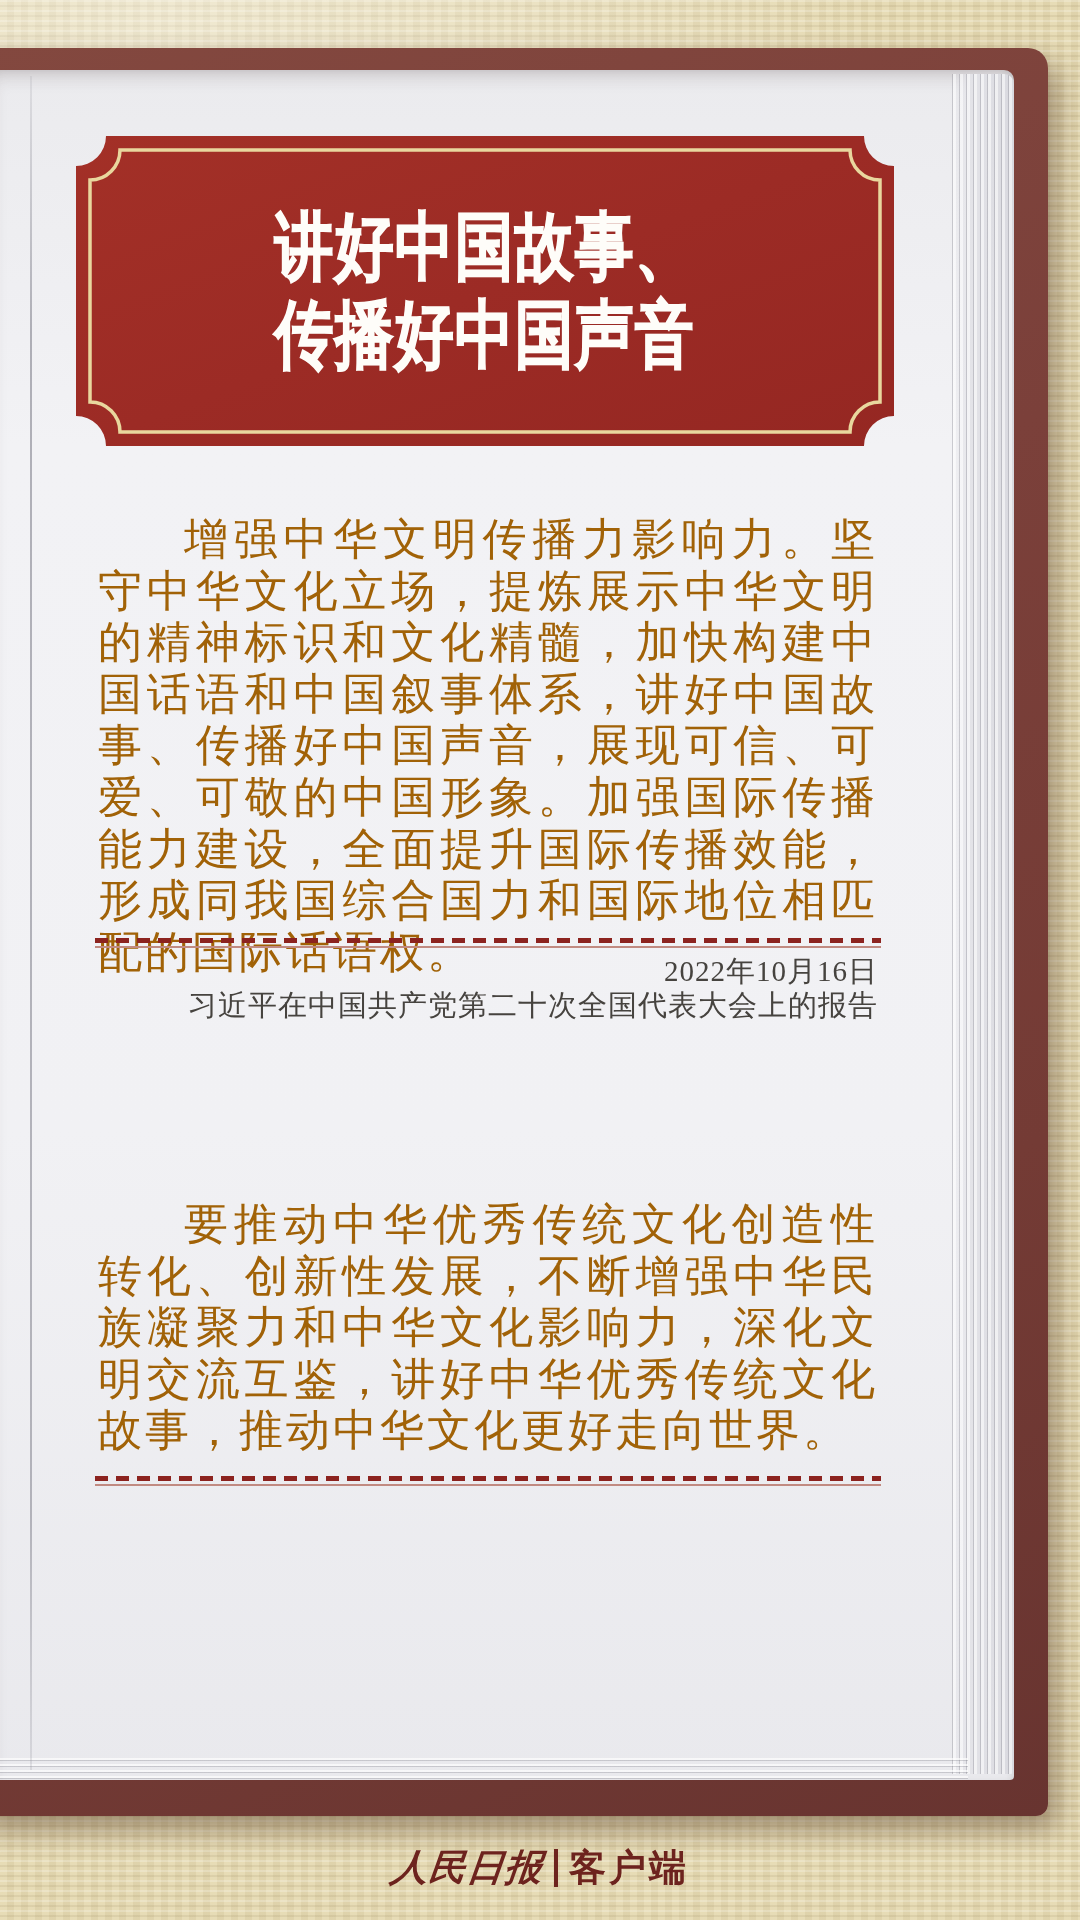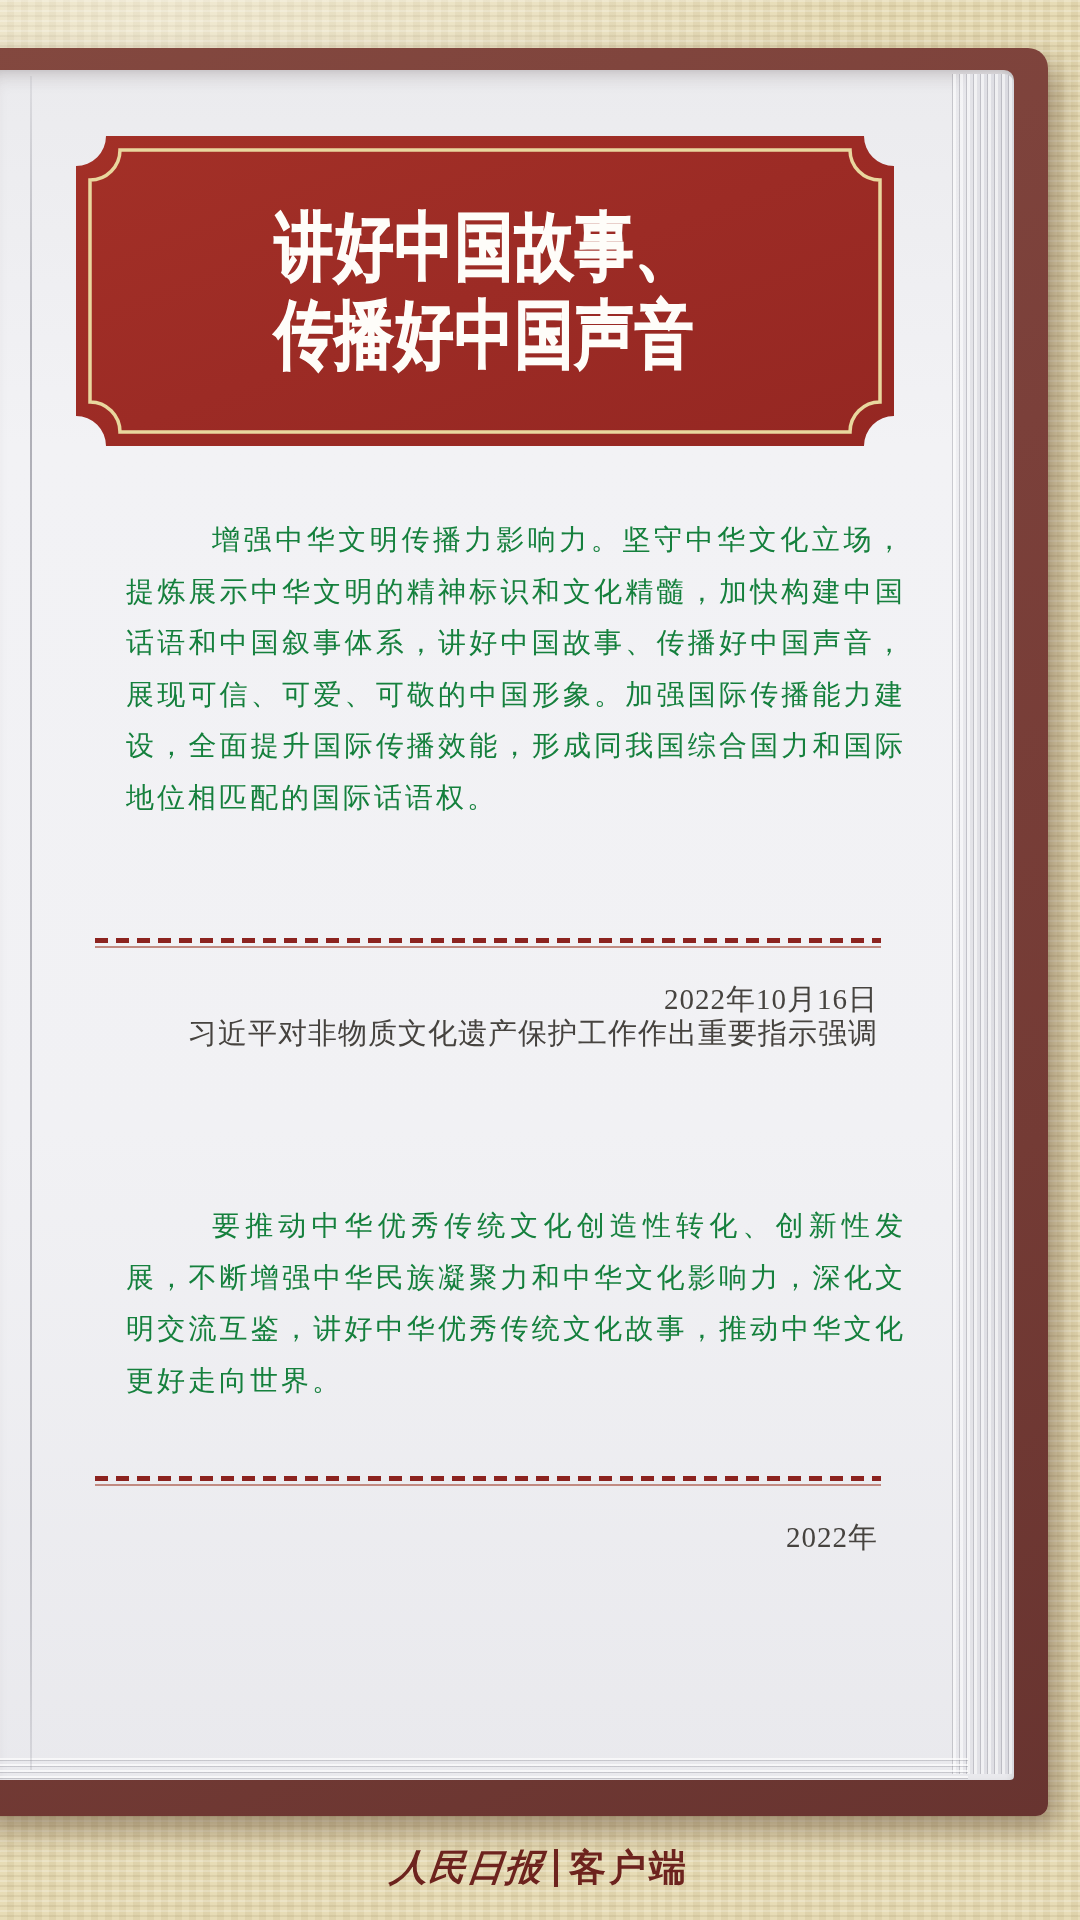--- a/index.html
+++ b/index.html
@@ -41,33 +41,33 @@
   .banner{position:absolute;left:76px;top:136px;width:818px;height:310px;border-radius:6px;}
   .banner svg{position:absolute;inset:0;}
   .banner-title{
     position:absolute;inset:0;display:flex;flex-direction:column;align-items:center;justify-content:center;
     color:#fefdf9;font-family:"Liberation Sans","DejaVu Sans",sans-serif;font-weight:800;
     font-size:74px;line-height:88px;letter-spacing:2px;text-align:center;
   }
   .banner-title .tline{transform:scaleX(0.79);transform-origin:50% 50%;white-space:nowrap;-webkit-text-stroke:1.5px #fefdf9;}
   .quote-text{
     position:absolute;left:98px;width:780px;
-    font-size:28px;line-height:51.6px;letter-spacing:3px;color:#15803d;
-    text-align:justify;text-indent:86px;margin-left:28px;
+    font-size:44px;line-height:51.6px;letter-spacing:3px;color:#a16207;
+    text-align:justify;text-indent:86px;
   }
   .quote-text.q1{top:514px;}
   .quote-text.q2{top:1202px;font-family:Liberation Mono, monospace;}
   .separator{position:absolute;left:95px;width:786px;height:12px;}
   .separator .dashes{height:5px;background:repeating-linear-gradient(90deg,#8c231f 0 13px,rgba(0,0,0,0) 13px 21px);}
   .separator .thin{height:2px;margin-top:3px;background:#c18a81;}
   .separator.s1{top:938px;}
   .separator.s2{top:1476px;}
   .attribution{
     position:absolute;left:98px;width:780px;text-align:right;
-    font-size:29px;line-height:34px;color:#46433f;letter-spacing:1px;margin-top:28px;
+    font-size:29px;line-height:34px;color:#46433f;letter-spacing:1px;
   }
   .attribution.a1{top:954px;}
   .attribution.a2{top:1492px;}
   .footer-logo{
     position:absolute;left:0;top:1842px;width:1080px;height:52px;
     display:flex;align-items:center;justify-content:center;gap:11px;color:#6d231e;
   }
   .brand-script{
     font-family:"Liberation Serif","DejaVu Serif",serif;font-style:italic;font-weight:700;
     font-size:37px;letter-spacing:1px;transform:skewX(-6deg);
@@ -109,31 +109,30 @@
 
 <div class="quote-text q1">增强中华文明传播力影响力。坚守中华文化立场，提炼展示中华文明的精神标识和文化精髓，加快构建中国话语和中国叙事体系，讲好中国故事、传播好中国声音，展现可信、可爱、可敬的中国形象。加强国际传播能力建设，全面提升国际传播效能，形成同我国综合国力和国际地位相匹配的国际话语权。</div>
 
 <div class="separator s1">
   <div class="dashes"></div>
   <div class="thin"></div>
 </div>
 
 <div class="attribution a1">
   <div>2022年10月16日</div>
-  <div>习近平对非物质文化遗产保护工作作出重要指示强调</div>
+  <div>习近平在中国共产党第二十次全国代表大会上的报告</div>
 </div>
 
 <div class="quote-text q2">要推动中华优秀传统文化创造性转化、创新性发展，不断增强中华民族凝聚力和中华文化影响力，深化文明交流互鉴，讲好中华优秀传统文化故事，推动中华文化更好走向世界。</div>
 
 <div class="separator s2">
   <div class="dashes"></div>
   <div class="thin"></div>
 </div>
 
 <div class="attribution a2">
-  <div>2022年</div>
 </div>
 
 <div class="footer-logo">
   <span class="brand-script">人民日报</span>
   <span class="brand-divider"></span>
   <span class="brand-suffix">客户端</span>
 </div>
 
 </body></html>

